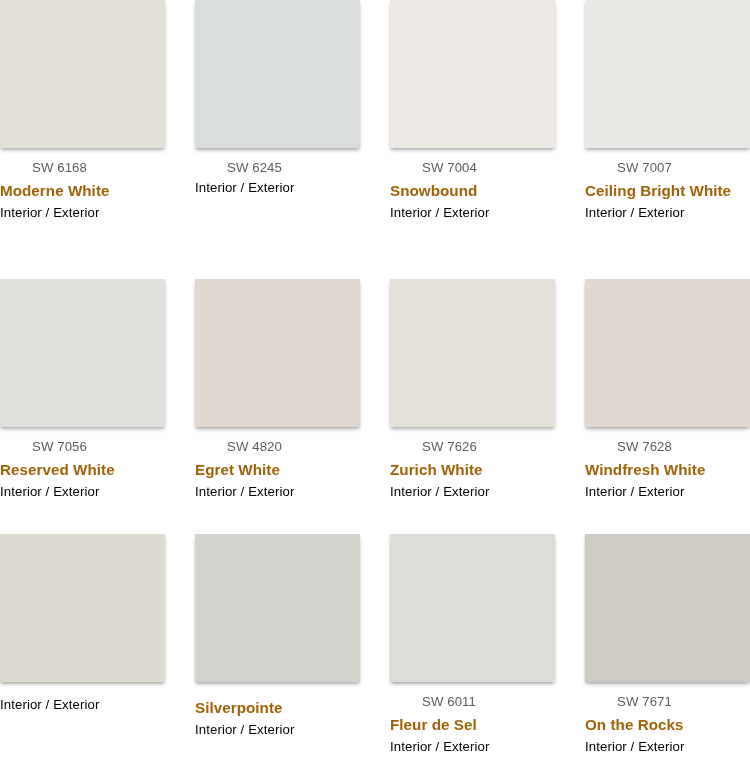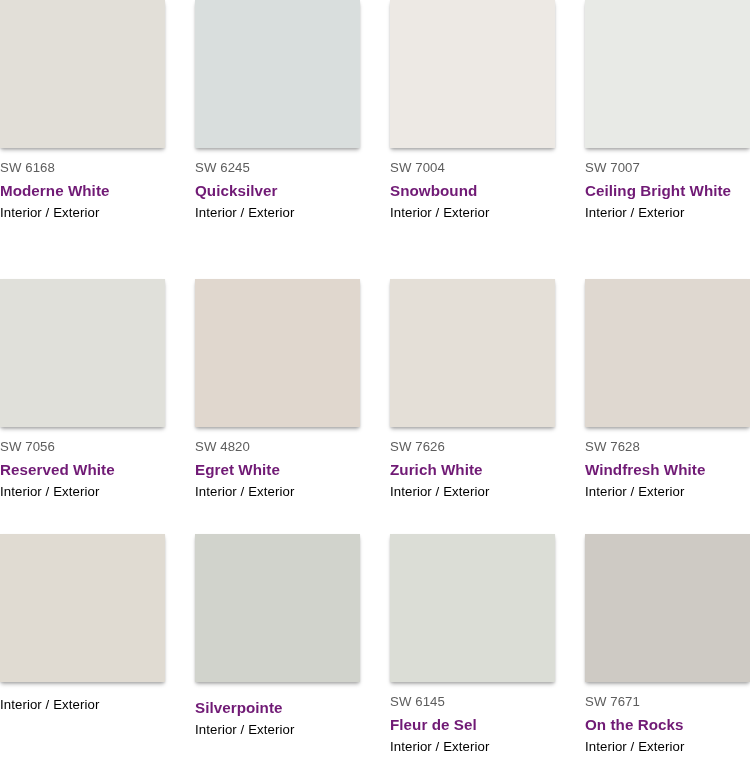--- a/index.html
+++ b/index.html
@@ -52,26 +52,27 @@
     width: 182px;
   }
 
   .swatch-code {
     font-size: 13.2px;
     line-height: 17px;
     color: #5d5d5d;
     font-weight: 400;
     letter-spacing: 0.1px;
     white-space: nowrap;
+    margin-left: 32px;
   }
 
   .swatch-name {
     font-size: 15.2px;
     line-height: 21px;
-    color: #701a75;
+    color: #a16207;
     font-weight: 700;
     letter-spacing: 0.05px;
     padding-top: 4px;
   }
 
   .swatch-usage {
     font-size: 13.2px;
     line-height: 18px;
     color: #000000;
     font-weight: 400;
@@ -93,21 +94,20 @@
         <div class="swatch-name">Moderne White</div>
         <div class="swatch-usage">Interior / Exterior</div>
       </div>
     </div>
     <div class="swatch-card">
       <div class="swatch-chip-wrap">
         <div class="swatch-chip" style="background-color: rgb(217, 222, 221);"></div>
       </div>
       <div class="swatch-info">
         <div class="swatch-code">SW 6245</div>
-        <div class="swatch-name">Quicksilver</div>
         <div class="swatch-usage">Interior / Exterior</div>
       </div>
     </div>
     <div class="swatch-card">
       <div class="swatch-chip-wrap">
         <div class="swatch-chip" style="background-color: rgb(237, 233, 228);"></div>
       </div>
       <div class="swatch-info">
         <div class="swatch-code">SW 7004</div>
         <div class="swatch-name">Snowbound</div>
@@ -179,21 +179,21 @@
       <div class="swatch-info">
         <div class="swatch-name">Silverpointe</div>
         <div class="swatch-usage">Interior / Exterior</div>
       </div>
     </div>
     <div class="swatch-card">
       <div class="swatch-chip-wrap">
         <div class="swatch-chip" style="background-color: rgb(219, 221, 214);"></div>
       </div>
       <div class="swatch-info">
-        <div class="swatch-code">SW 6145</div>
+        <div class="swatch-code">SW 6011</div>
         <div class="swatch-name">Fleur de Sel</div>
         <div class="swatch-usage">Interior / Exterior</div>
       </div>
     </div>
     <div class="swatch-card">
       <div class="swatch-chip-wrap">
         <div class="swatch-chip" style="background-color: rgb(206, 202, 196);"></div>
       </div>
       <div class="swatch-info">
         <div class="swatch-code">SW 7671</div>

